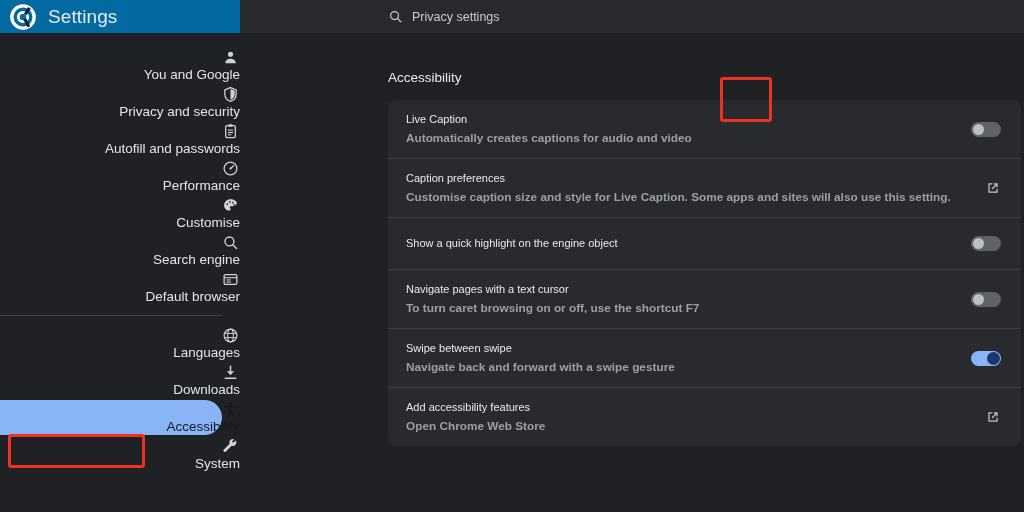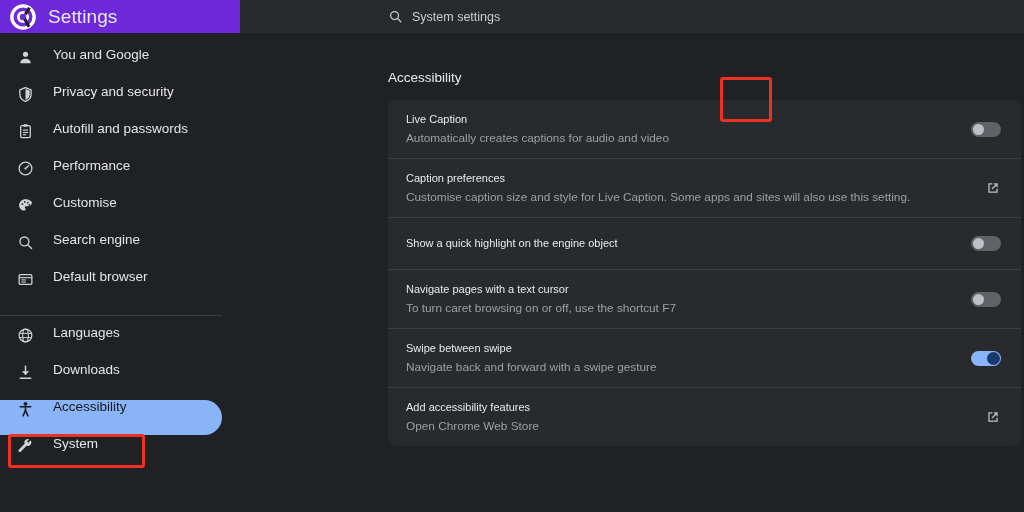--- a/index.html
+++ b/index.html
@@ -11,41 +11,41 @@
   }
   .app { position: relative; width: 1024px; height: 512px; background: #202124; }
 
   
   .topbar {
     position: absolute; left: 0; top: 0; width: 1024px; height: 33px;
     background: #282a2d;
   }
   .brand {
     position: absolute; left: 0; top: 0; width: 240px; height: 33px;
-    display: flex; align-items: center; background: #6d28d9;
+    display: flex; align-items: center; background: #0369a1;
   }
   .chrome-logo { margin-left: 10px; width: 26px; height: 26px; display: block; }
   .brand-title {
     margin-left: 12px; color: #e8eaed; font-size: 19px; letter-spacing: .1px;
   }
   .searchwrap {
     position: absolute; left: 388px; top: 0; height: 33px;
     display: flex; align-items: center; gap: 9px;
   }
   .search-ico { width: 15px; height: 15px; display: block; }
   .search-ph { color: #c9ccd1; font-size: 12.5px; }
 
   
   .sidebar {
     position: absolute; left: 0; top: 33px; width: 240px; height: 479px;
     background: #202124; padding-top: 14px;
   }
   .nav-item {
-    position: relative; height: 37px; display: flex; align-items: flex-start;
-    padding-left: 15px; cursor: pointer;
+    position: relative; height: 37px; display: flex; align-items: flex-end;
+    padding-left: 15px; cursor: pointer; flex-direction: column;
   }
   .nav-item .ico {
     width: 20px; height: 20px; display: flex; align-items: center; justify-content: center;
     flex: 0 0 20px;
   }
   .nav-item .ico svg { width: 17px; height: 17px; display: block; }
   .nav-label {
     margin-left: 18px; color: #e3e5e8; font-size: 13.5px; white-space: nowrap;
   }
   .nav-item.selected::before {
@@ -75,21 +75,21 @@
     background: #292a2d; border-radius: 8px; overflow: hidden;
   }
   .row {
     position: relative; display: flex; align-items: center;
     padding: 0 20px 0 18px; min-height: 52px;
     border-bottom: 1px solid #3c4043;
   }
   .row:last-child { border-bottom: none; }
   .row-text { flex: 1 1 auto; padding: 11px 0; }
   .row-title { color: #e8eaed; font-size: 11px; line-height: 17px; }
-  .row-sub { color: #9aa0a6; font-size: 11.8px; line-height: 17px; margin-top: 2px; }
+  .row-sub { color: #9aa0a6; font-size: 11.8px; line-height: 17px; margin-top: 2px; font-weight: bold; }
   .row-ctrl { flex: 0 0 auto; display: flex; align-items: center; justify-content: flex-end; width: 46px; }
 
   
   .toggle { position: relative; width: 30px; height: 15px; border-radius: 8px; cursor: pointer; }
   .toggle.off { background: #5f6368; }
   .toggle.off .knob {
     position: absolute; left: 2px; top: 2px; width: 11px; height: 11px;
     border-radius: 50%; background: #bdc1c6;
   }
   .toggle.on { background: #8ab4f8; }
@@ -117,21 +117,21 @@
         <rect x="11.1" y="1.6" width="2.9" height="7.2" fill="#202124" transform="rotate(32 12 12)"></rect>
         <rect x="11.1" y="14.4" width="2.9" height="8.2" fill="#202124" transform="rotate(-28 12 12)"></rect>
       </svg>
       <div class="brand-title">Settings</div>
     </div>
     <div class="searchwrap">
       <svg class="search-ico" viewBox="0 0 24 24">
         <circle cx="10.5" cy="10.5" r="6.3" fill="none" stroke="#c9ccd1" stroke-width="2"></circle>
         <line x1="15.2" y1="15.2" x2="20.5" y2="20.5" stroke="#c9ccd1" stroke-width="2" stroke-linecap="round"></line>
       </svg>
-      <span class="search-ph">System settings</span>
+      <span class="search-ph">Privacy settings</span>
     </div>
   </div>
 
   <nav class="sidebar" id="sidebar">
       <div class="nav-item">
         <span class="ico">
           <svg viewBox="0 0 24 24">
             <circle cx="12" cy="7.4" r="3.6" fill="#cfd2d6"></circle>
             <path d="M4.6 20c0-4.1 3.3-6.3 7.4-6.3s7.4 2.2 7.4 6.3z" fill="#cfd2d6"></path>
           </svg>

